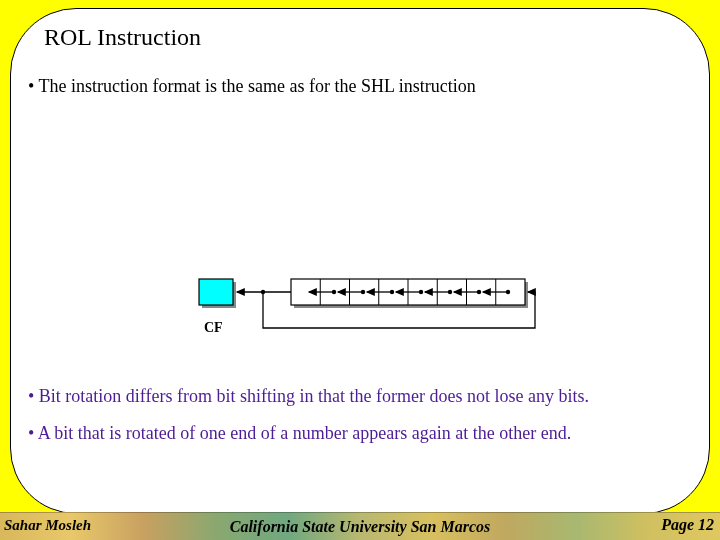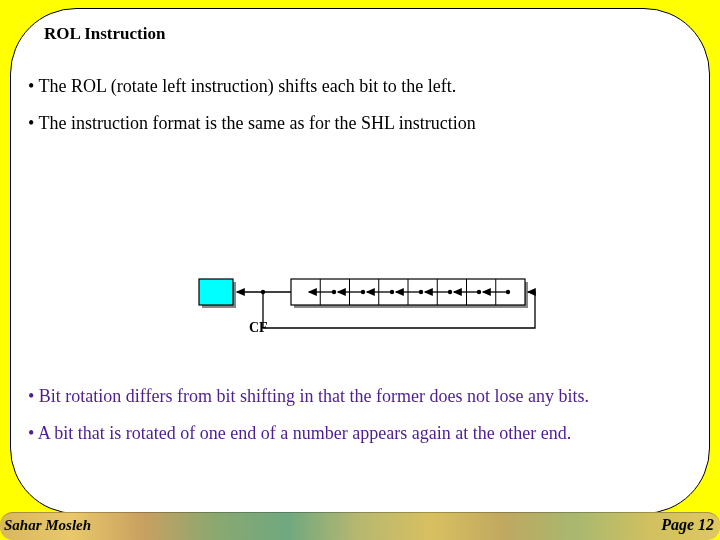--- a/index.html
+++ b/index.html
@@ -20,22 +20,22 @@
     width: 700px;
     height: 506px;
     background: #ffffff;
     border: 1.5px solid #000;
     border-radius: 66px;
   }
   .title {
     position: absolute;
     left: 44px;
     top: 24px;
-    font-size: 17px;
-    font-weight: bold;
+    font-size: 24px;
+    font-weight: normal;
     color: #000;
   }
   .bullets {
     position: absolute;
     left: 28px;
     top: 76px;
     width: 660px;
     font-size: 18px;
     color: #000;
     line-height: 1.18;
@@ -74,34 +74,32 @@
     width: 350px;
     height: 75px;
   }
   .cf-label {
     position: absolute;
     left: 204px;
     top: 320px;
     font-size: 14px;
     font-weight: bold;
     font-family: "Times New Roman", serif;
-    margin-left: 45px;
   }
   .footer {
     position: absolute;
     left: 0;
     bottom: 0;
     width: 720px;
     height: 28px;
     background: linear-gradient(to right,
       #d8b85a 0%, #e8c86a 10%, #c8a060 20%, #8aa870 30%,
       #70a880 40%, #b8b870 50%, #d8c060 60%, #c0a860 70%,
       #a8b870 80%, #d0c060 90%, #e0c860 100%);
     border-top: 1px solid rgba(0,0,0,0.25);
-    border-radius: 13px;
   }
   .footer-left {
     position: absolute;
     left: 4px;
     bottom: 6px;
     font-size: 15px;
     font-weight: bold;
     font-style: italic;
     color: #000;
   }
@@ -128,21 +126,20 @@
 </style>
 </head>
 <body>
 
 <div class="bg-yellow"></div>
 <div class="slide-card"></div>
 
 <div class="title">ROL Instruction</div>
 
 <ul class="bullets">
-  <li>The ROL (rotate left instruction) shifts each bit to the left.</li>
   <li>The instruction format is the same as for the SHL instruction</li>
 </ul>
 
 <svg class="diagram" viewBox="0 0 350 75">
 
   <rect x="7" y="10" width="34" height="26" fill="#888"></rect>
 
   <rect x="4" y="7" width="34" height="26" fill="#00FFFF" stroke="#000" stroke-width="1.2"></rect>
 
   <rect x="99" y="10" width="234" height="26" fill="#888"></rect>
@@ -187,17 +184,18 @@
 </svg>
 <div class="cf-label">CF</div>
 
 <ul class="bullets2">
   <li>Bit rotation differs from bit shifting in that the former does not lose any bits.</li>
   <li>A bit that is rotated of one end of a number appears again at the other end.</li>
 </ul>
 
 <div class="footer">
   <div class="footer-left">Sahar Mosleh</div>
+  <div class="footer-center">California State University San Marcos</div>
   <div class="footer-right">
     <span>Page</span>
     <span>12</span>
   </div>
 </div>
 
 </body></html>

